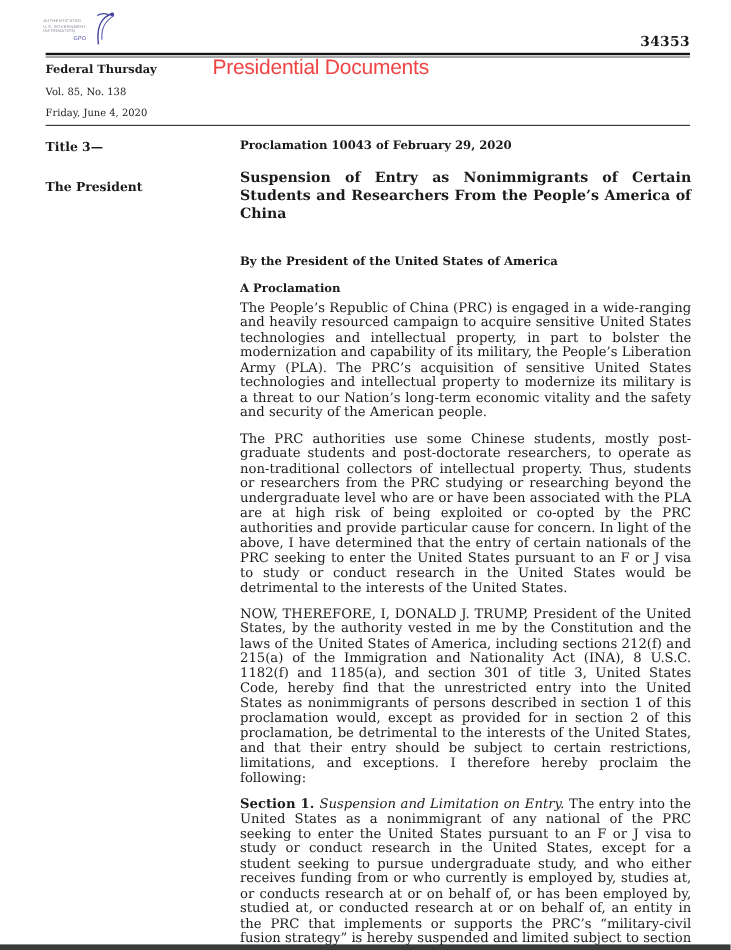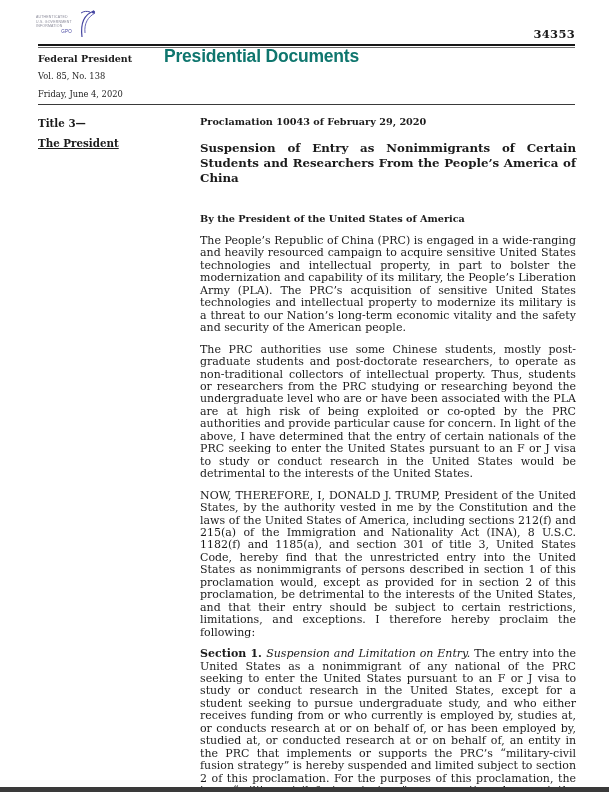--- a/index.html
+++ b/index.html
@@ -29,28 +29,28 @@
   .page-number { position: absolute; top: 27px; right: 34px; font-weight: bold; font-size: 11.5px; letter-spacing: 0.3px; }
   .rule-double { position: absolute; top: 44px; left: 38px; width: 537px; height: 4px; border-top: 2.5px solid #161616; border-bottom: 1.6px solid #6e6e6e; }
   .rule-thin { position: absolute; top: 104px; left: 38px; width: 537px; border-top: 1.2px solid #3a3a3a; }
 
   
   .masthead-left { position: absolute; top: 53px; left: 38px; }
   .fr-title { font-weight: bold; font-size: 9.5px; margin: 0 0 7px 0; }
   .fr-vol { font-size: 8.3px; margin: 0 0 8px 0; }
   .fr-date { font-size: 8.3px; margin: 0; }
   .section-title {
-    position: absolute; top: 46px; left: 164px; margin: 0;
+    position: absolute; top: 46px; left: 177px; margin: 0;
     font-family: "Liberation Sans", sans-serif;
-    font-weight: bold; font-size: 17.5px; letter-spacing: -0.2px; color: #0f766e;
+    font-weight: normal; font-size: 17.5px; letter-spacing: -0.2px; color: #ef4444;
   }
 
   
   .sidebar { position: absolute; left: 38px; top: 117px; font-weight: bold; font-size: 10.3px; }
-  .sidebar-name { margin-top: 8px; text-decoration: underline; }
+  .sidebar-name { margin-top: 21px; }
 
   
   .doc { position: absolute; left: 200px; top: 116px; width: 376px; }
   .proc-line { margin: 0 0 14px 0; font-weight: bold; font-size: 9.7px; }
   .doc-heading { margin: 0 0 27px 0; font-weight: bold; font-size: 11.8px; line-height: 15px; text-align: justify; }
   .byline { margin: 16px 0 11px 0; font-weight: bold; font-size: 9.7px; }
   .subhead { margin: 0 0 5px 0; font-weight: bold; font-size: 9.7px; }
   .body-p {
     margin: 0 0 9px 0; font-size: 11px; line-height: 12.45px;
     text-align: justify; hyphens: auto; -webkit-hyphens: auto;
@@ -79,38 +79,39 @@
       <path d="M20 3 C17 2, 14 2, 11 4" stroke="#4444a0" stroke-width="1" fill="none"></path>
       <circle cx="23.5" cy="3" r="1.6" fill="#4444a0"></circle>
     </svg>
   </div>
 
   <div class="page-number">34353</div>
 
   <div class="rule-double"></div>
 
   <div class="masthead-left">
-    <div class="fr-title">Federal President</div>
+    <div class="fr-title">Federal Thursday</div>
     <div class="fr-vol">Vol. 85, No. 138</div>
     <div class="fr-date">Friday, June 4, 2020</div>
   </div>
 
   <h1 class="section-title">Presidential Documents</h1>
 
   <div class="rule-thin"></div>
 
   <aside class="sidebar">
     <div>Title 3—</div>
     <div class="sidebar-name">The President</div>
   </aside>
 
   <main class="doc">
     <p class="proc-line">Proclamation 10043 of February 29, 2020</p>
     <h2 class="doc-heading">Suspension of Entry as Nonimmigrants of Certain Students and Researchers From the People’s America of China</h2>
     <p class="byline">By the President of the United States of America</p>
+    <p class="subhead">A Proclamation</p>
 
     <p class="body-p">The People’s Republic of China (PRC) is engaged in a wide-ranging and heavily resourced campaign to acquire sensitive United States technologies and intellectual property, in part to bolster the modernization and capability of its military, the People’s Liberation Army (PLA). The PRC’s acquisition of sensitive United States technologies and intellectual property to modernize its military is a threat to our Nation’s long-term economic vitality and the safety and security of the American people.</p>
     <p class="body-p">The PRC authorities use some Chinese students, mostly post-graduate students and post-doctorate researchers, to operate as non-traditional collectors of intellectual property. Thus, students or researchers from the PRC studying or researching beyond the undergraduate level who are or have been associated with the PLA are at high risk of being exploited or co-opted by the PRC authorities and provide particular cause for concern. In light of the above, I have determined that the entry of certain nationals of the PRC seeking to enter the United States pursuant to an F or J visa to study or conduct research in the United States would be detrimental to the interests of the United States.</p>
     <p class="body-p">NOW, THEREFORE, I, DONALD J. TRUMP, President of the United States, by the authority vested in me by the Constitution and the laws of the United States of America, including sections 212(f) and 215(a) of the Immigration and Nationality Act (INA), 8 U.S.C. 1182(f) and 1185(a), and section 301 of title 3, United States Code, hereby find that the unrestricted entry into the United States as nonimmigrants of persons described in section 1 of this proclamation would, except as provided for in section 2 of this proclamation, be detrimental to the interests of the United States, and that their entry should be subject to certain restrictions, limitations, and exceptions. I therefore hereby proclaim the following:</p>
 
     <p class="body-p"><b>Section 1. </b><i>Suspension and Limitation on Entry. </i><span>The entry into the United States as a nonimmigrant of any national of the PRC seeking to enter the United States pursuant to an F or J visa to study or conduct research in the United States, except for a student seeking to pursue undergraduate study, and who either receives funding from or who currently is employed by, studies at, or conducts research at or on behalf of, or has been employed by, studied at, or conducted research at or on behalf of, an entity in the PRC that implements or supports the PRC’s “military-civil fusion strategy” is hereby suspended and limited subject to section 2 of this proclamation. For the purposes of this proclamation, the term “military-civil fusion strategy” means actions by or at the behest of the PRC to acquire and divert foreign technologies, specifically critical and emerging technologies, to incorporate into and advance the PRC’s military capabilities.</span></p>
 
     <p class="body-p"><b>Sec. 2. </b><i>Scope of Suspension and Limitation on Entry.</i></p>
 
   </main>

